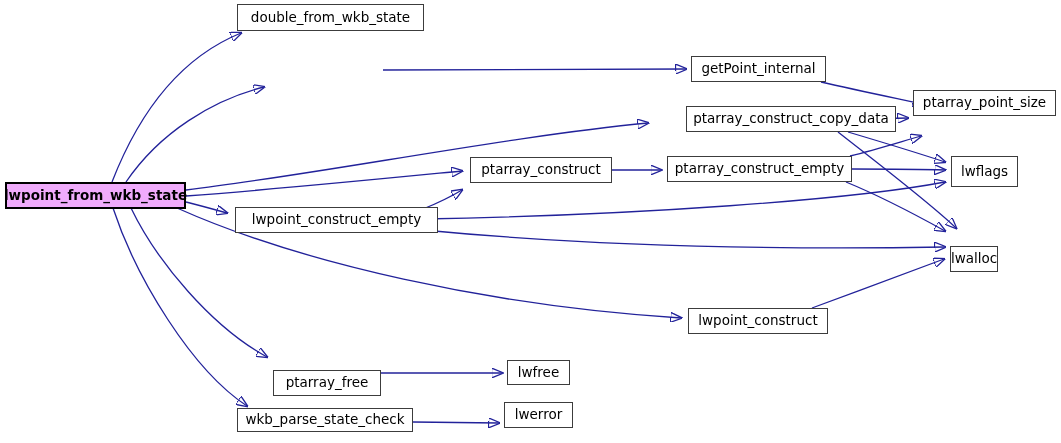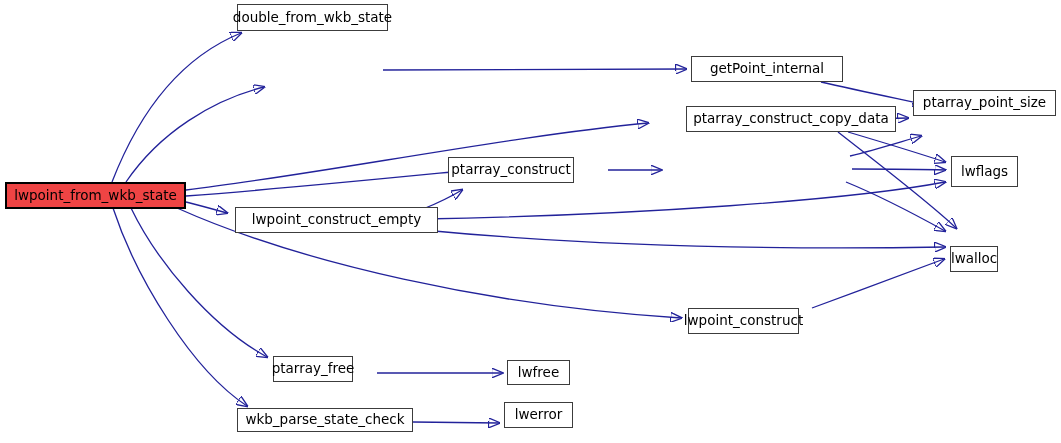--- a/index.html
+++ b/index.html
@@ -17,38 +17,39 @@
     display:flex;align-items:center;justify-content:center;
     background:#ffffff;
     border:1.5px solid #3c3c3c;
     color:#000000;
     font-size:13.5px;
     line-height:1;
     white-space:nowrap;
     cursor:pointer;
   }
   .node.root{
-    background:#ef4444;
+    background:#f0abfc;
     border:2px solid #000000;
     cursor:default;
+    font-weight:bold;
   }
   
   .n0 {left:5px;  top:182px;width:181px;height:27px}
-  .n1 {left:237px;top:4px;  width:151px;height:27px}
+  .n1 {left:237px;top:4px;  width:187px;height:27px}
   .n2 {left:267px;top:56px; width:116px;height:27px}
-  .n3 {left:691px;top:56px; width:152px;height:26px}
+  .n3 {left:691px;top:56px; width:135px;height:26px}
   .n4 {left:686px;top:106px;width:210px;height:26px}
   .n5 {left:913px;top:90px;width:143px;height:26px}
-  .n6 {left:448px;top:157px;width:126px;height:26px}
+  .n6 {left:470px;top:157px;width:142px;height:26px}
   .n7 {left:667px;top:156px;width:185px;height:26px}
   .n8 {left:951px;top:156px;width:67px;height:31px}
   .n9 {left:235px;top:207px;width:203px;height:26px}
   .n10{left:950px;top:246px;width:48px;height:26px}
-  .n11{left:688px;top:308px;width:111px;height:26px}
-  .n12{left:273px;top:356px;width:80px;height:26px}
+  .n11{left:688px;top:308px;width:140px;height:26px}
+  .n12{left:273px;top:370px;width:108px;height:26px}
   .n13{left:507px;top:360px;width:63px;height:25px}
   .n14{left:237px;top:408px;width:176px;height:24px}
   .n15{left:504px;top:402px;width:69px;height:26px}
   #edges path{fill:none;stroke:#22229a;stroke-width:1.3px;}
 </style>
 </head>
 <body>
 
 <div id="canvas">
 
@@ -82,20 +83,21 @@
     <path d="M 377,373 L 502,373" marker-end="url(#arrow)"></path>
     <path d="M 413,422 L 499,423" marker-end="url(#arrow)"></path>
   </svg>
 
   <div class="node root n0">lwpoint_from_wkb_state</div>
   <div class="node n1">double_from_wkb_state</div>
   <div class="node n3">getPoint_internal</div>
   <div class="node n4">ptarray_construct_copy_data</div>
   <div class="node n5">ptarray_point_size</div>
   <div class="node n6">ptarray_construct</div>
+  <div class="node n7">ptarray_construct_empty</div>
   <div class="node n8">lwflags</div>
   <div class="node n9">lwpoint_construct_empty</div>
   <div class="node n10">lwalloc</div>
   <div class="node n11">lwpoint_construct</div>
   <div class="node n12">ptarray_free</div>
   <div class="node n13">lwfree</div>
   <div class="node n14">wkb_parse_state_check</div>
   <div class="node n15">lwerror</div>
 
 </div>

